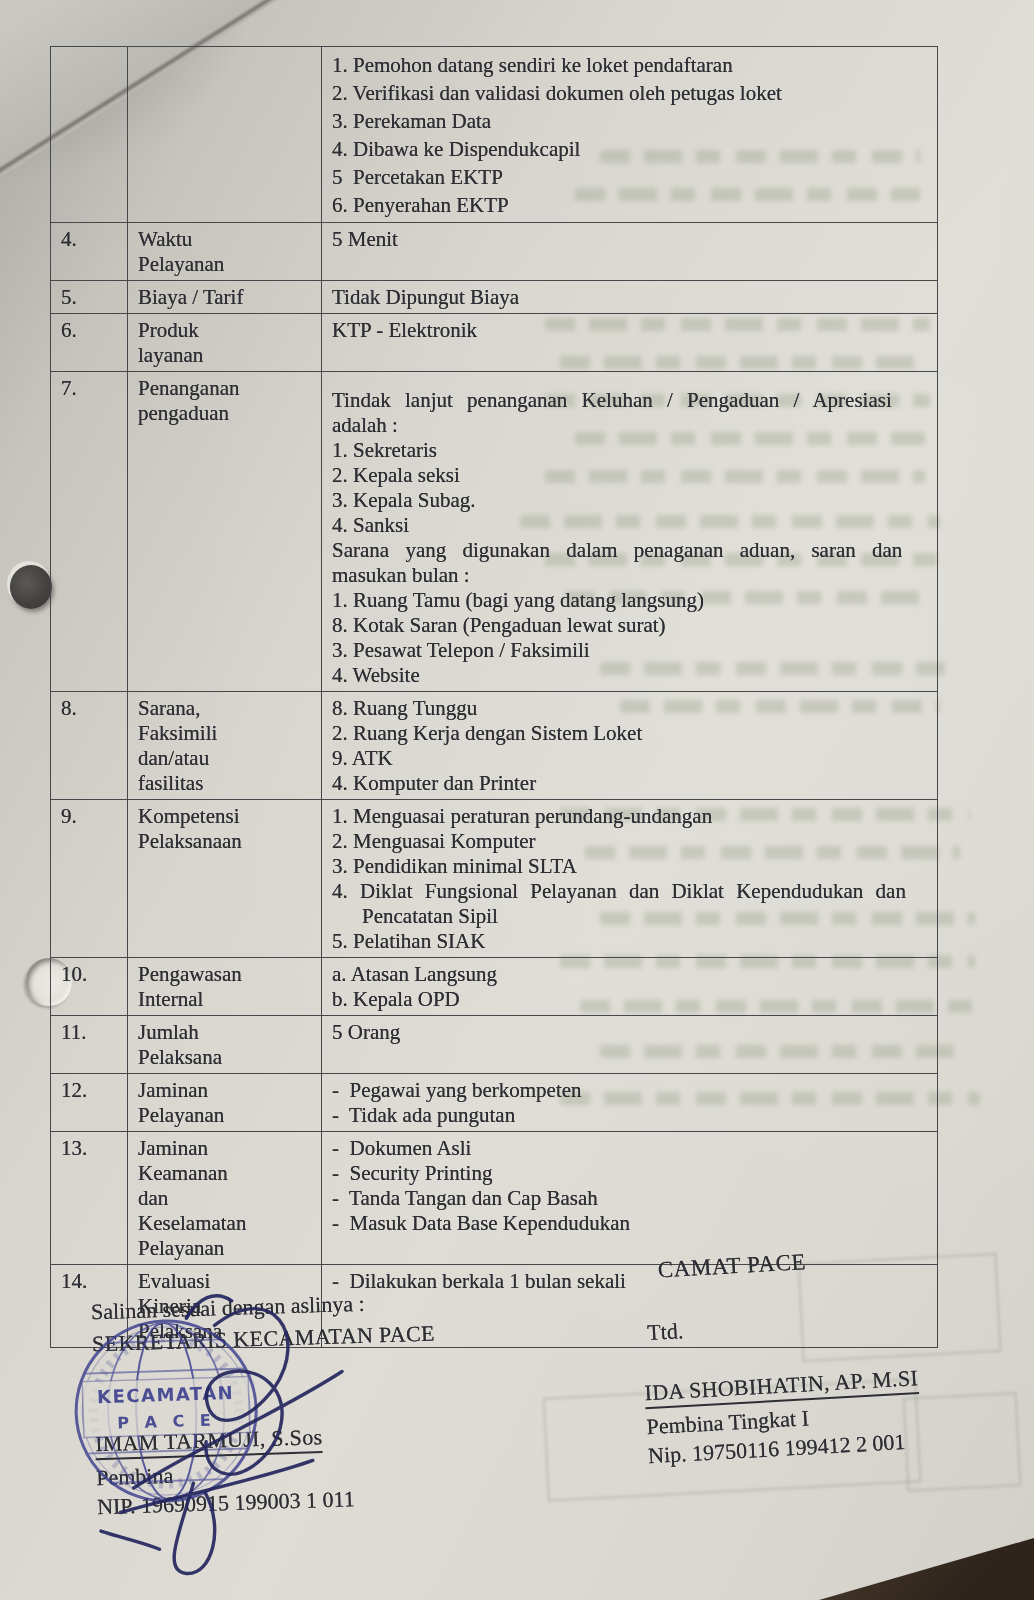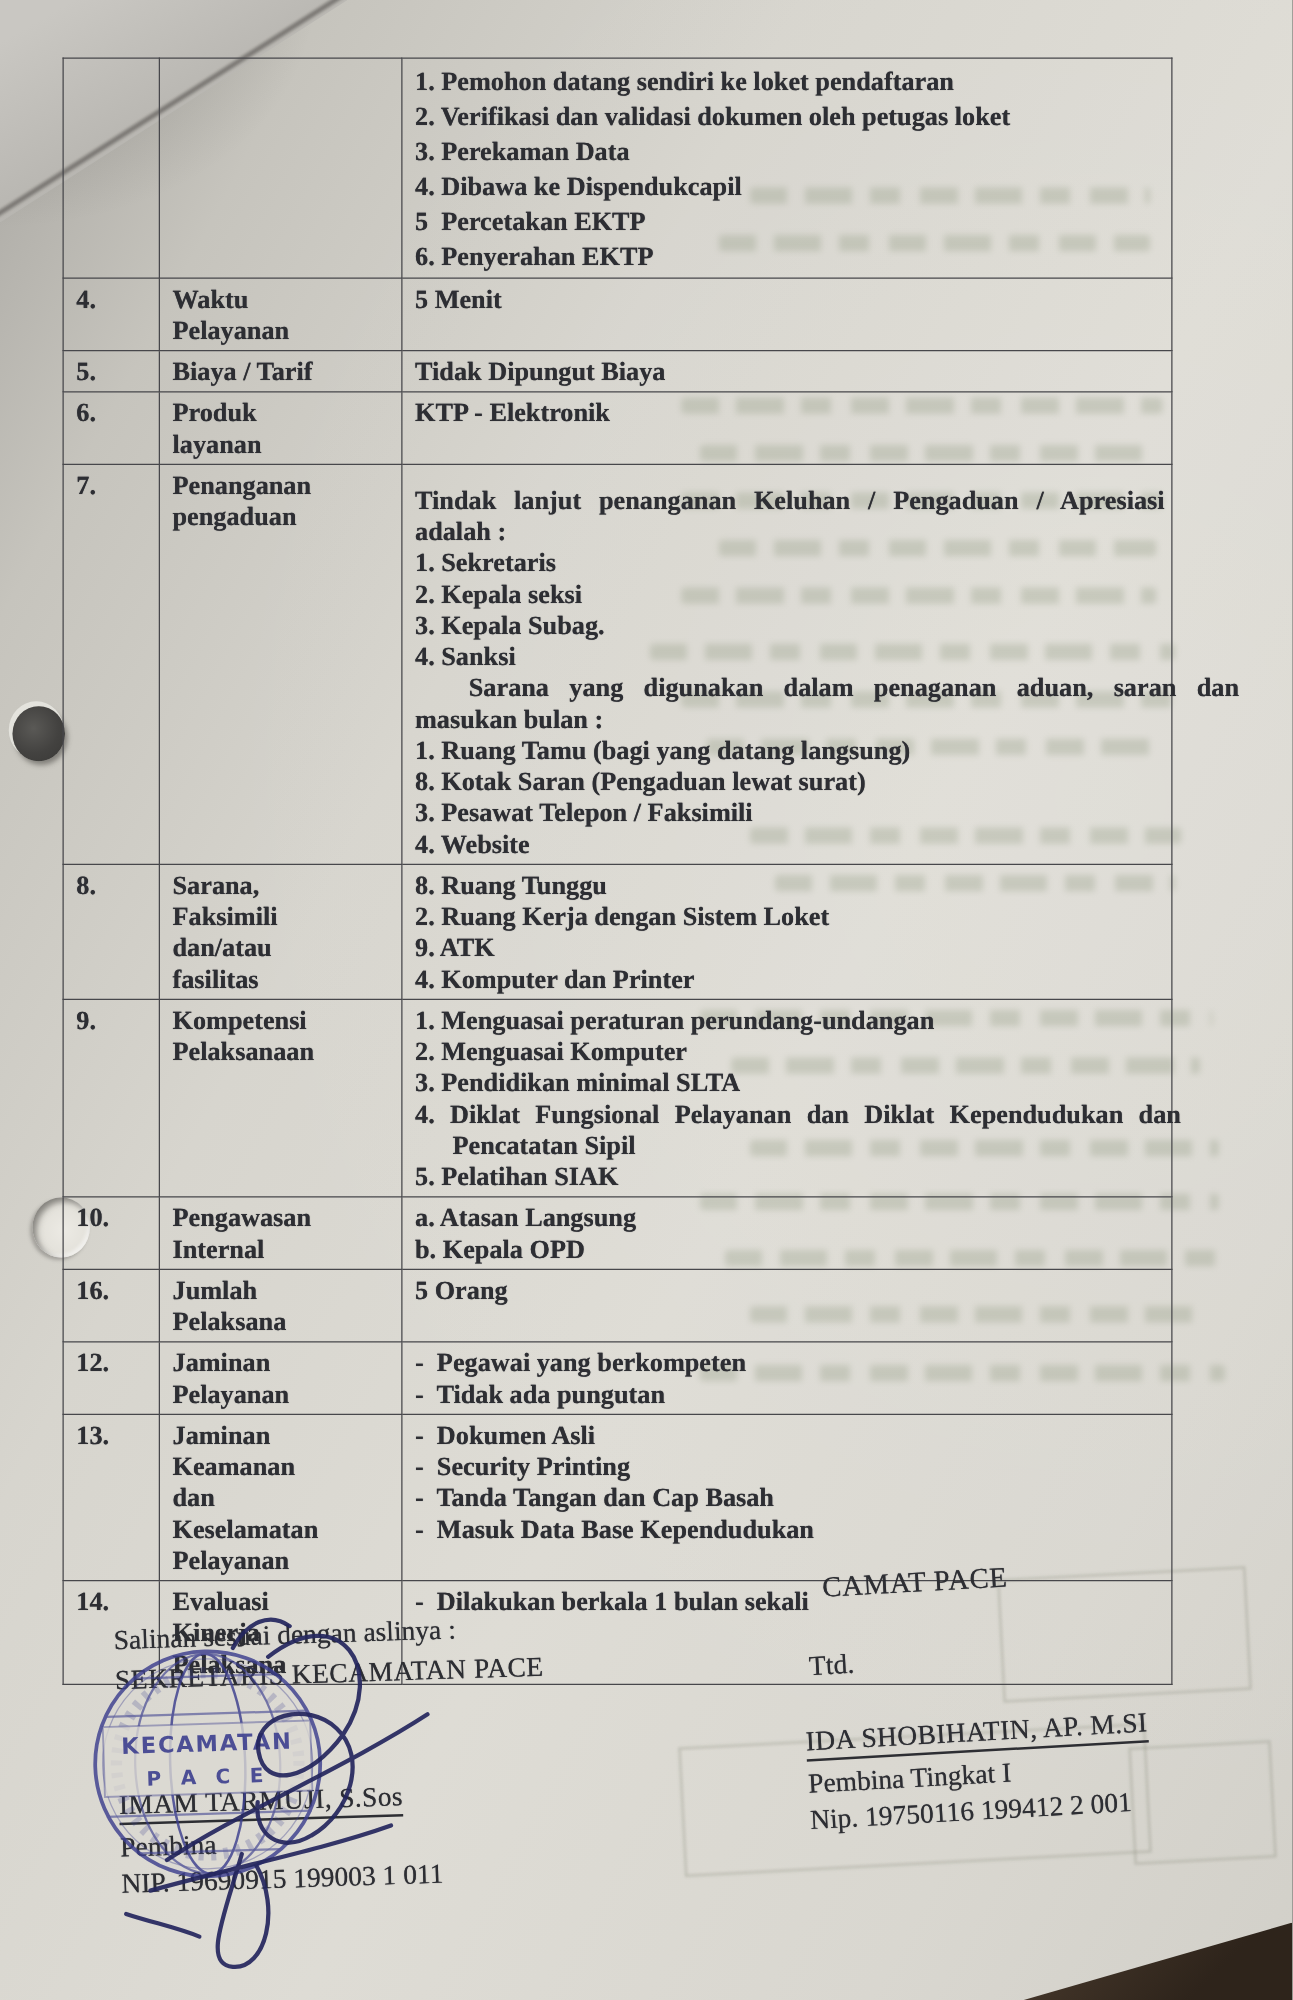--- a/index.html
+++ b/index.html
@@ -40,32 +40,31 @@
   
   .bleed{position:absolute;height:13px;opacity:.30;filter:blur(2.6px);border-radius:3px;z-index:1;
     background:repeating-linear-gradient(90deg,#8e987f 0 30px,transparent 30px 44px,#8e987f 44px 82px,transparent 82px 96px,#8e987f 96px 120px,transparent 120px 136px);}
   .bleedbox{position:absolute;border:2px solid rgba(125,130,112,.30);filter:blur(1.4px);z-index:1;transform:rotate(-3deg);}
   
   .doc{position:absolute;left:50px;top:46px;width:888px;z-index:2;}
   table.svc{border-collapse:collapse;width:100%;table-layout:fixed;}
   table.svc td{
     border:1.8px solid #47474b;vertical-align:top;
     padding:4px 8px 3px 10px;
-    font-weight:bold;
   }
   td.no-cell{width:58px;padding-left:13px;}
   td.label-cell{width:175px;}
   td.content-cell{}
   .line{
     font-size:21px;line-height:25px;white-space:pre;
     text-shadow:0 0 .6px rgba(44,45,50,.85);
   }
   tr:nth-child(1) .content-cell .line{line-height:28px;}
   tr:nth-child(5) .content-cell .line:nth-child(1){word-spacing:9px;margin-top:12px;}
-  tr:nth-child(5) .content-cell .line:nth-child(7){word-spacing:11px;margin-left:43px;}
+  tr:nth-child(5) .content-cell .line:nth-child(7){word-spacing:11px;}
   tr:nth-child(7) .content-cell .line:nth-child(4){word-spacing:7px;}
   tr:nth-child(7) .content-cell .line:nth-child(5){padding-left:30px;}
   
   .sign-section{position:absolute;left:0;top:1272px;width:1034px;height:320px;z-index:3;transform:rotate(-1.8deg);}
   .sig-left{position:absolute;left:95px;top:14px;}
   .sig-left .t1{font-size:22px;}
   .sig-left .t2{font-size:22px;margin-top:6px;letter-spacing:.4px;}
   .sig-left .nameblock{margin-top:74px;}
   .sig-right{position:absolute;left:645px;top:-14px;width:360px;transform:rotate(-1.4deg);}
   .sig-right .t1{font-size:23px;margin-left:20px;letter-spacing:.6px;}
@@ -239,21 +238,21 @@
               <div class="line">Pengawasan</div>
               <div class="line">Internal</div>
             </td>
             <td class="content-cell">
               <div class="line">a. Atasan Langsung</div>
               <div class="line">b. Kepala OPD</div>
             </td>
           </tr>
           <tr>
             <td class="no-cell">
-              <div class="line">16.</div>
+              <div class="line">11.</div>
             </td>
             <td class="label-cell">
               <div class="line">Jumlah</div>
               <div class="line">Pelaksana</div>
             </td>
             <td class="content-cell">
               <div class="line">5 Orang</div>
             </td>
           </tr>
           <tr>

